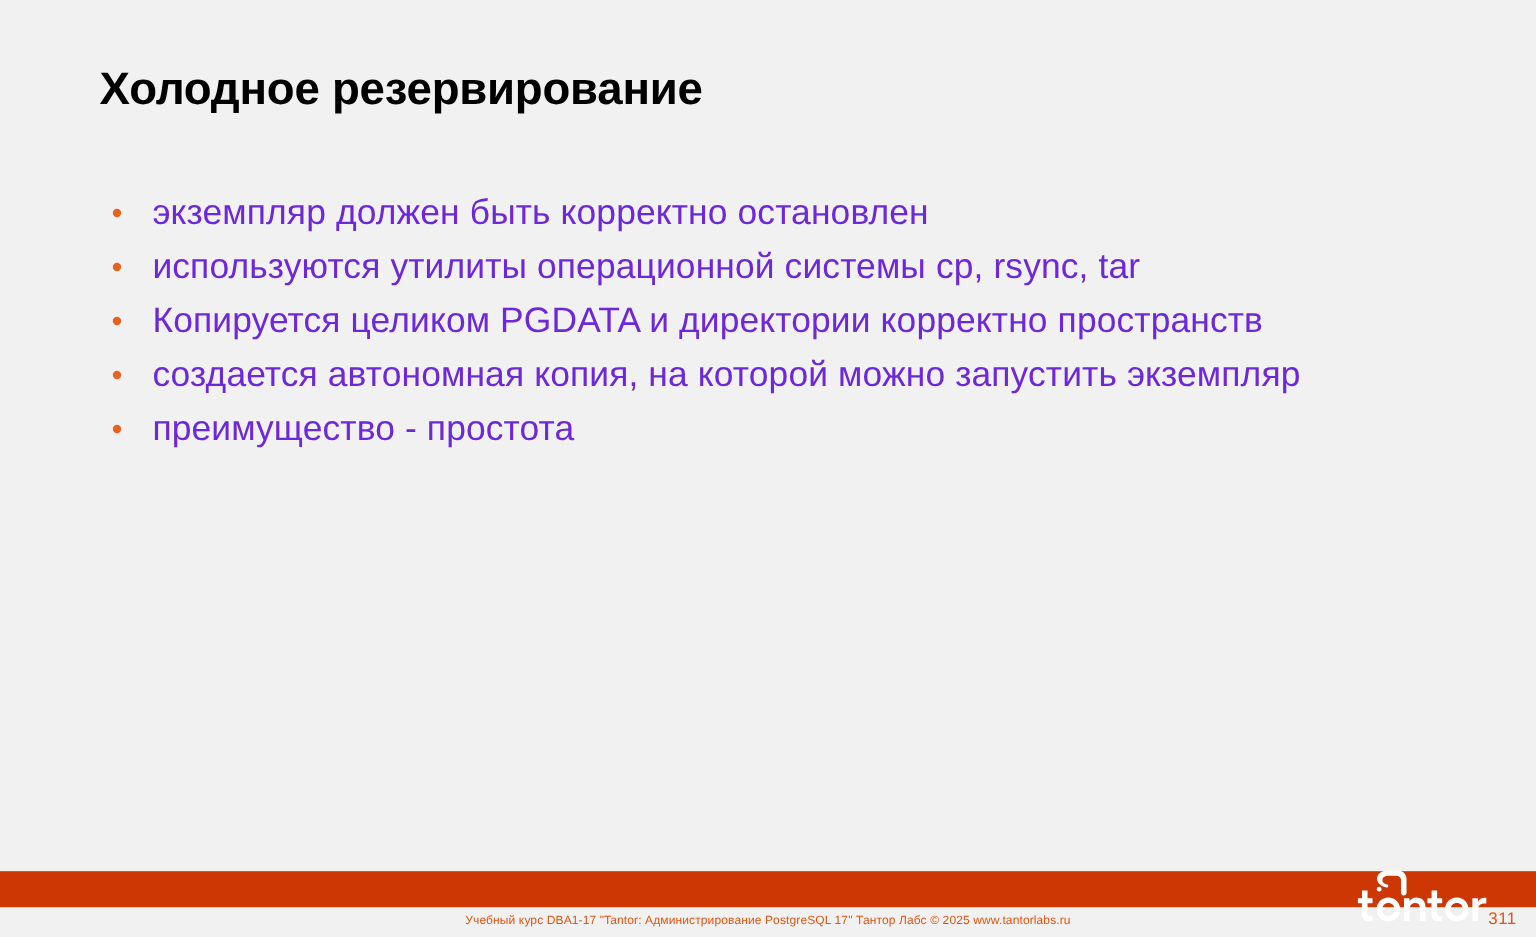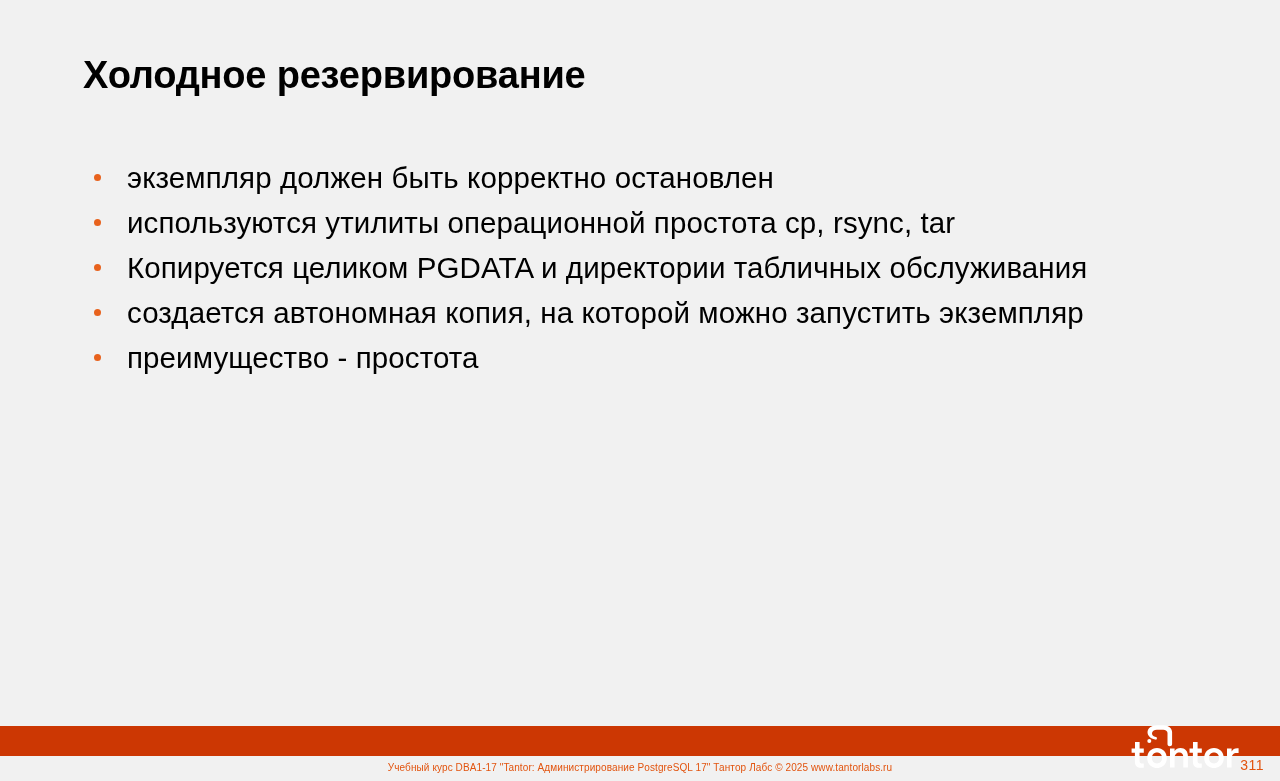--- a/index.html
+++ b/index.html
@@ -38,21 +38,21 @@
     width: 1120px;
     list-style: none;
     margin: 0;
     padding: 0;
   }
   .bullet-item {
     position: relative;
     padding-left: 44px;
     font-size: 29.5px;
     line-height: 45px;
-    color: #000000;
+    color: #6d28d9;
     letter-spacing: 0.1px;
     margin: 0 0 0 0;
   }
   .bullet-dot {
     position: absolute;
     left: 11px;
     top: 19px;
     width: 7px;
     height: 7px;
     border-radius: 50%;
@@ -101,25 +101,25 @@
 
   <div class="slide-title">Холодное резервирование</div>
 
   <ul class="bullet-list">
     <li class="bullet-item">
       <span class="bullet-dot"></span>
       <span>экземпляр должен быть корректно остановлен</span>
     </li>
     <li class="bullet-item">
       <span class="bullet-dot"></span>
-      <span>используются утилиты операционной простота cp, rsync, tar</span>
+      <span>используются утилиты операционной системы cp, rsync, tar</span>
     </li>
     <li class="bullet-item">
       <span class="bullet-dot"></span>
-      <span>Копируется целиком PGDATA и директории табличных обслуживания</span>
+      <span>Копируется целиком PGDATA и директории корректно пространств</span>
     </li>
     <li class="bullet-item">
       <span class="bullet-dot"></span>
       <span>создается автономная копия, на которой можно запустить экземпляр</span>
     </li>
     <li class="bullet-item">
       <span class="bullet-dot"></span>
       <span>преимущество - простота</span>
     </li>
   </ul>

